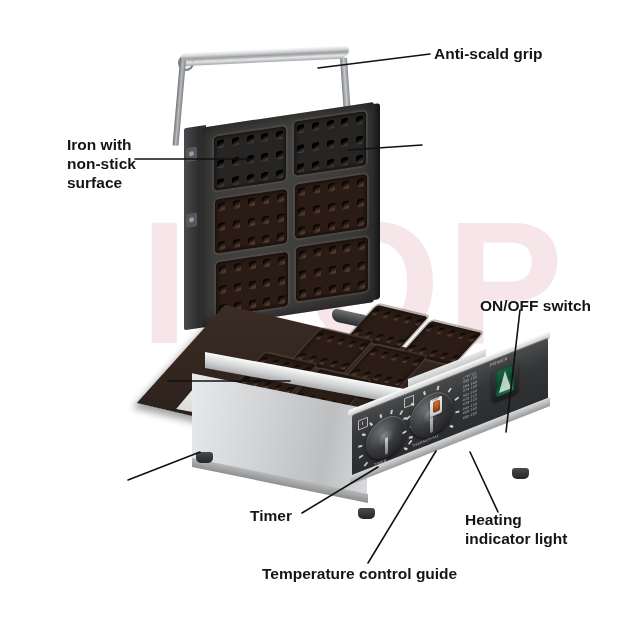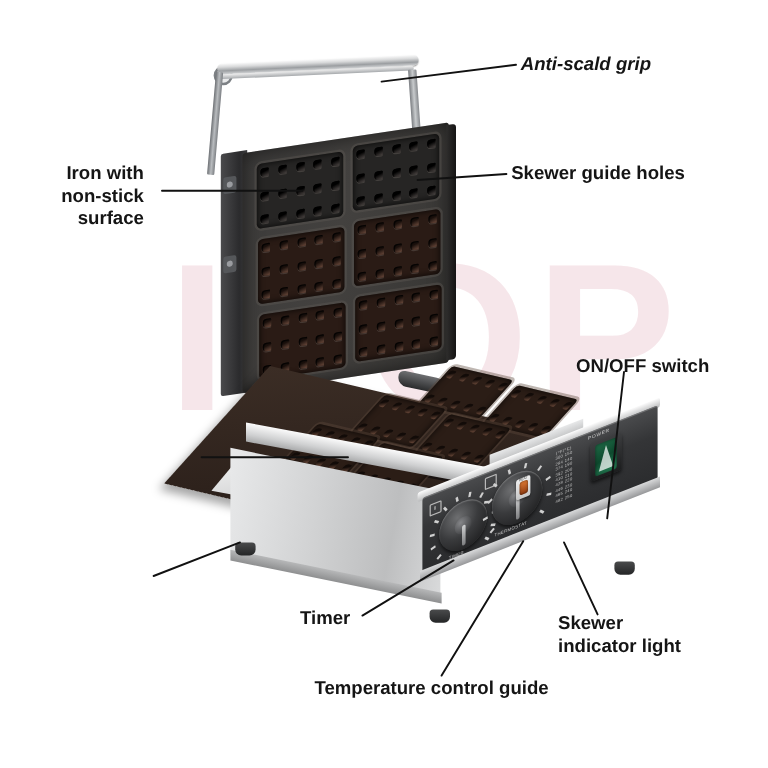--- a/index.html
+++ b/index.html
@@ -642,24 +642,23 @@
       <path d="M520 310 L506 432"></path>
 
       <path d="M498 512 L470 452"></path>
 
       <path d="M302 513 L378 467"></path>
 
       <path name="leader-temperature-control-knob" d="M368 563 L436 451"></path>
     </g>
   </svg>
 
-  <div class="lbl" style="left:434px;top:45px;font-style:italic;">Anti-scald grip</div>
-  <div class="lbl" style="left:426px;top:136px;">Skewer guide holes</div>
-  <div class="lbl" style="left:51px;top:136px;text-align:right;">Iron with
+  <div class="lbl" style="left:434px;top:45px;">Anti-scald grip</div>
+  <div class="lbl" style="left:67px;top:136px;text-align:left;">Iron with
 non-stick
 surface</div>
   <div class="lbl" style="left:480px;top:297px;">ON/OFF switch</div>
-  <div class="lbl" style="left:465px;top:511px;">Skewer
+  <div class="lbl" style="left:465px;top:511px;">Heating
 indicator light</div>
   <div class="lbl" style="left:250px;top:507px;">Timer</div>
   <div class="lbl" style="left:262px;top:565px;">Temperature control guide</div>
 
 </div>
 
 </body></html>

